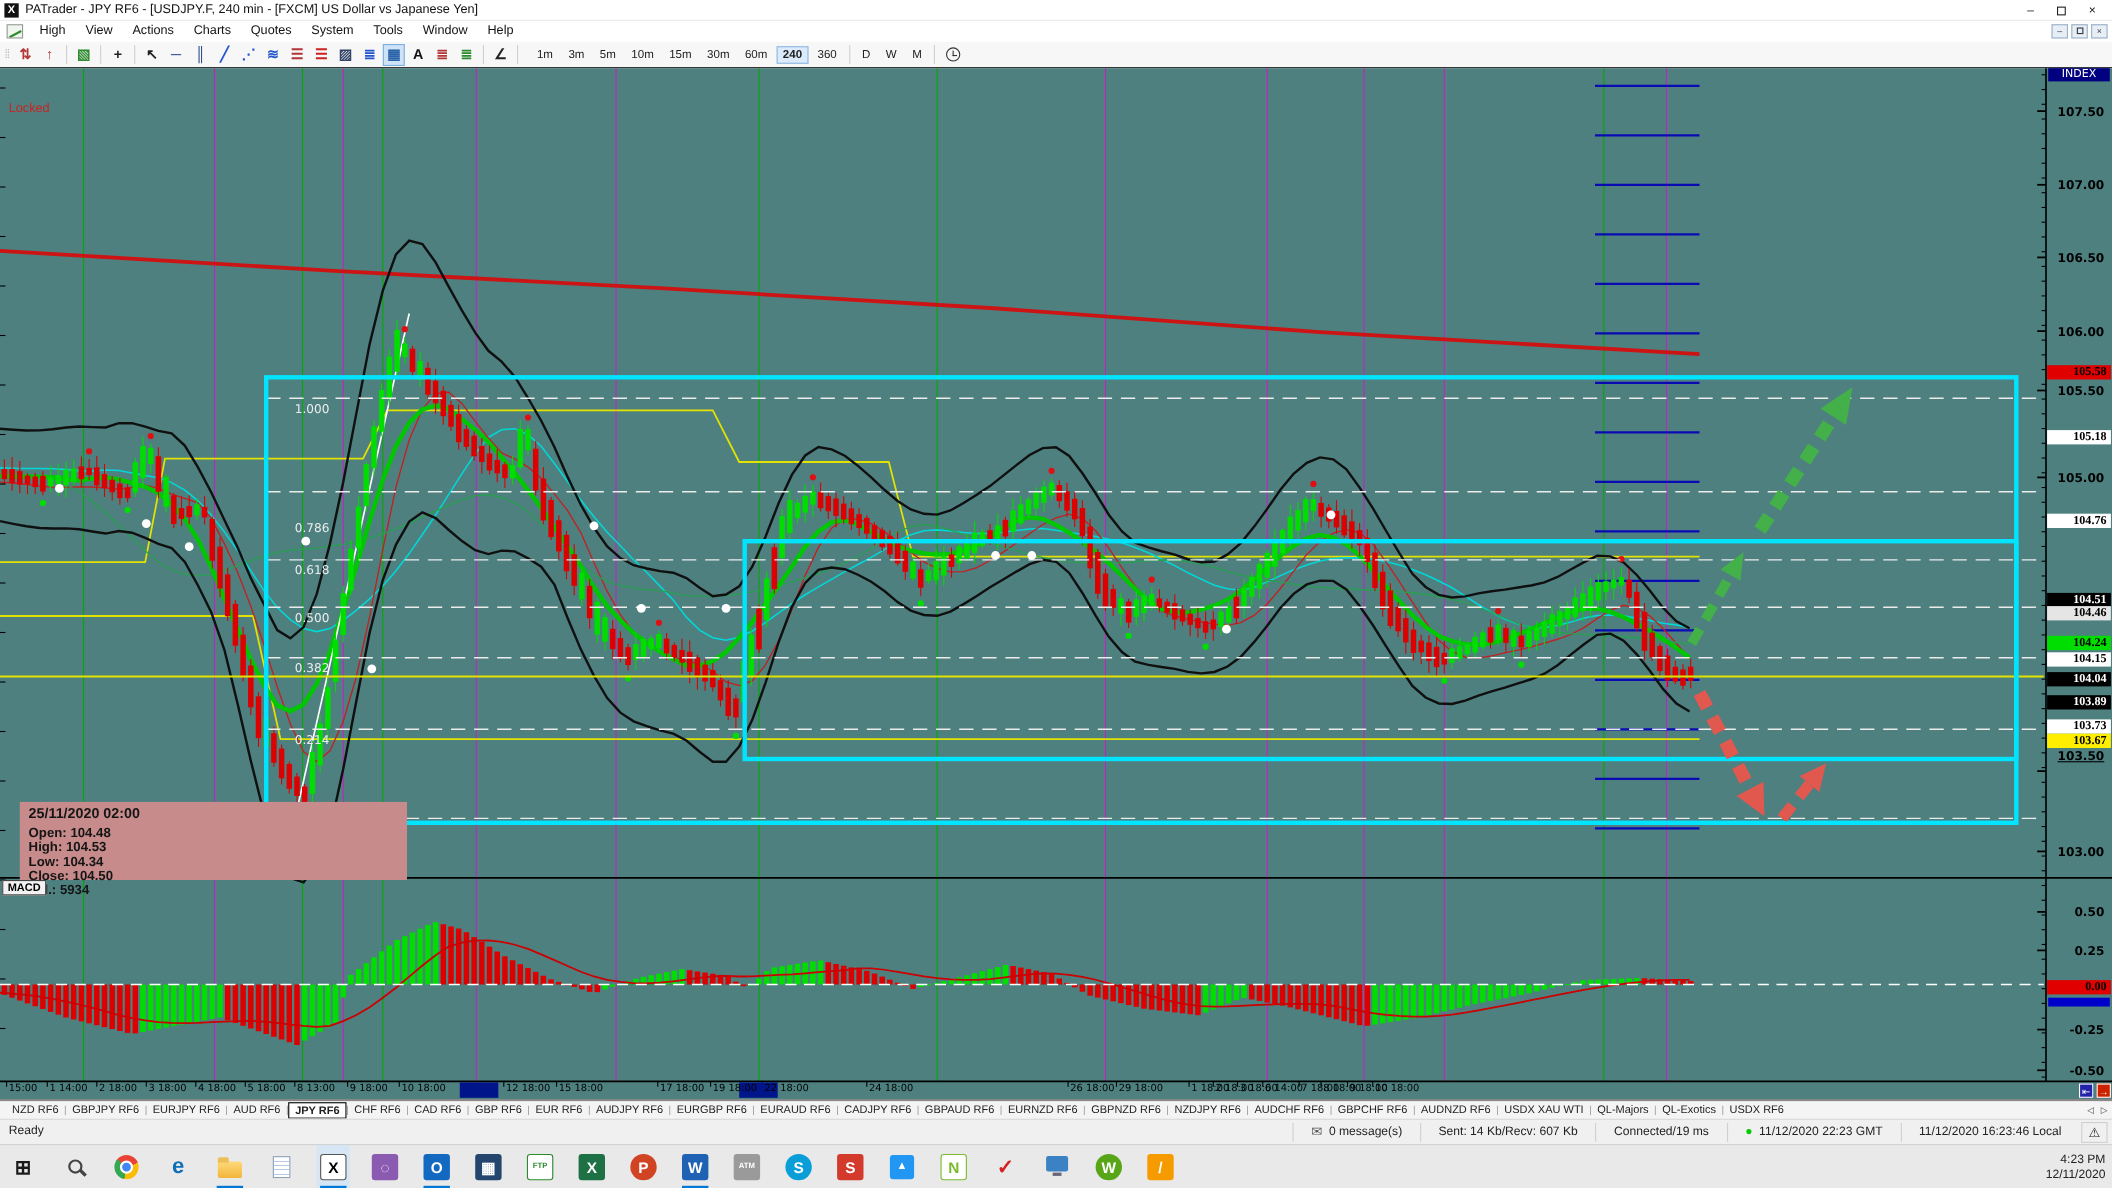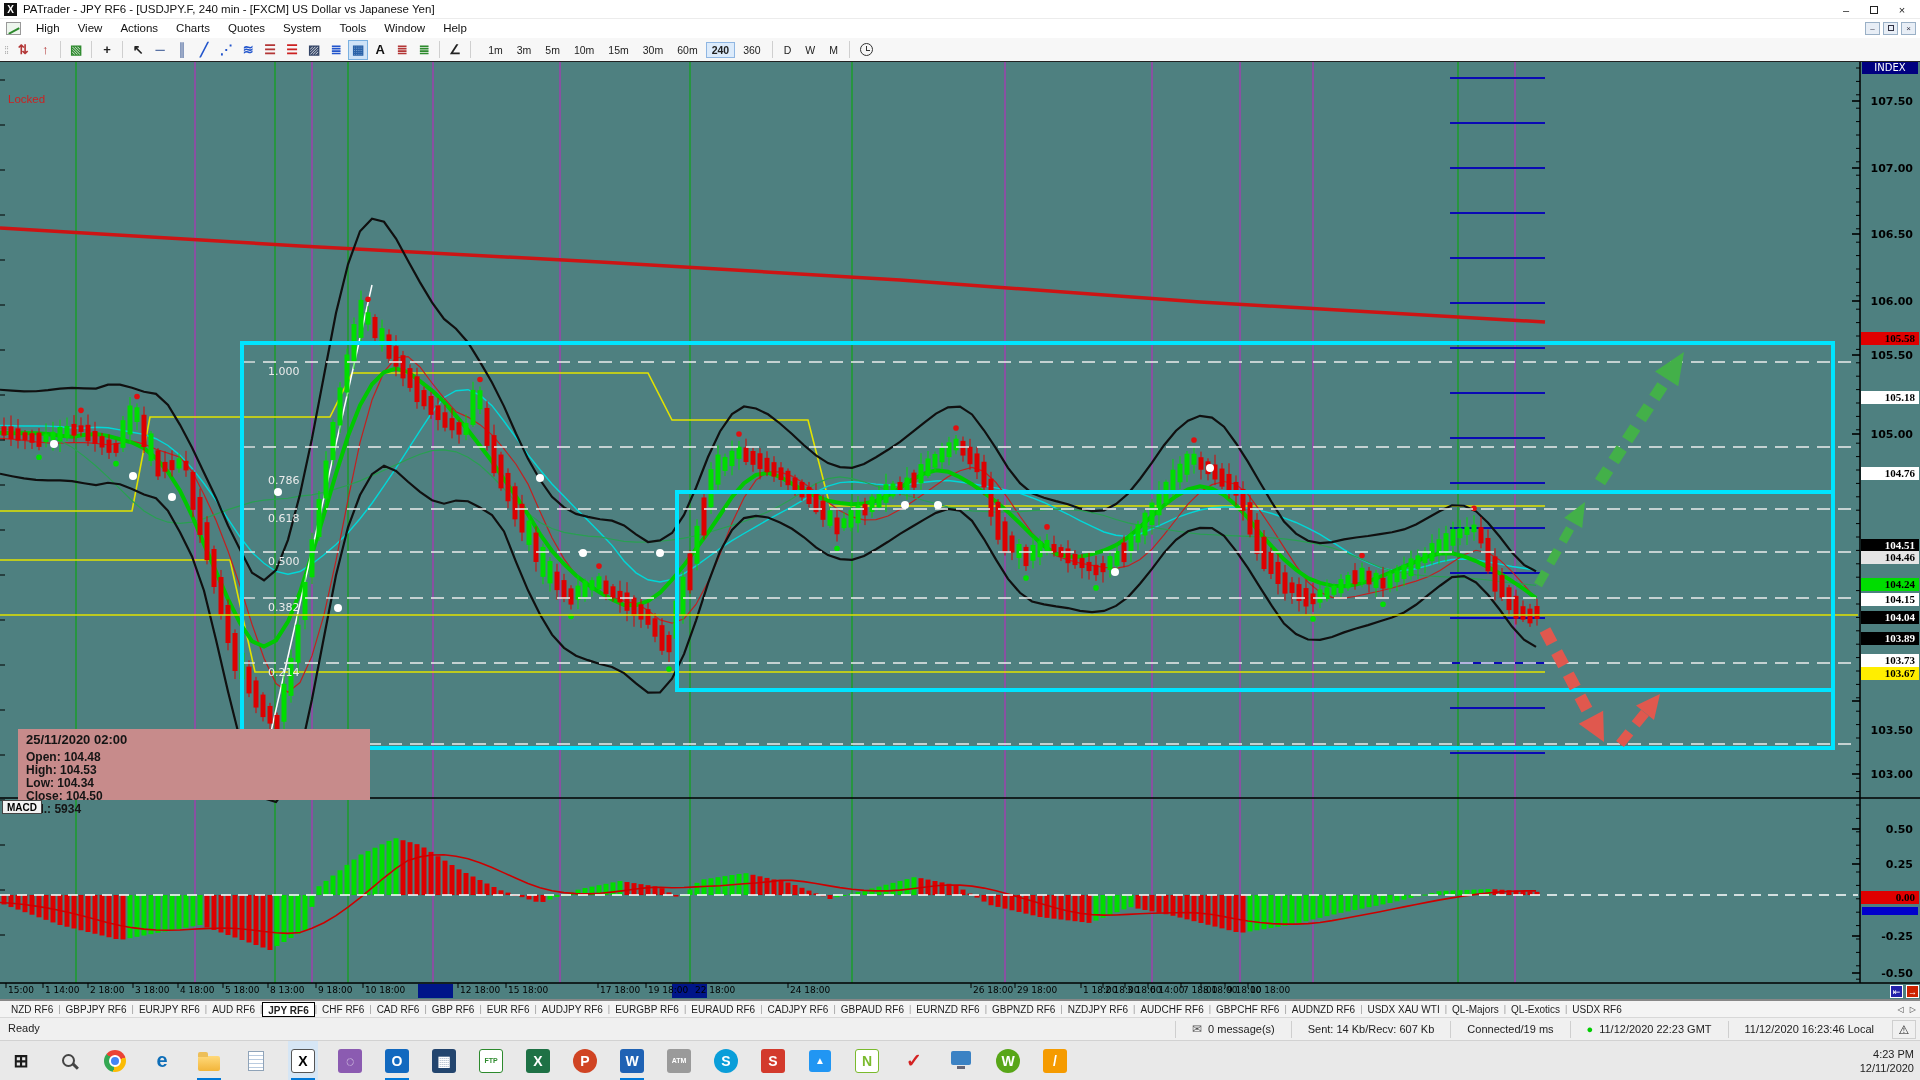--- a/index.html
+++ b/index.html
@@ -1070,21 +1070,21 @@
       </svg>
     <div class="ovl" id="locked-label">Locked</div>
     <div class="ovl" id="index-chip">INDEX</div>
     <div id="axis-labels">
         <div class="ovl ax-tick" style="top: 95px;">107.50</div>
         <div class="ovl ax-tick" style="top: 162px;">107.00</div>
         <div class="ovl ax-tick" style="top: 228px;">106.50</div>
         <div class="ovl ax-tick" style="top: 295px;">106.00</div>
         <div class="ovl ax-tick" style="top: 349px;">105.50</div>
         <div class="ovl ax-tick" style="top: 428px;">105.00</div>
-        <div class="ovl ax-tick" style="top: 724px;">103.50</div>
+        <div class="ovl ax-tick" style="top: 681px; text-decoration: underline;">103.50</div>
         <div class="ovl ax-tick" style="top: 768px;">103.00</div>
         <div class="ovl ax-chip" style="top: 332px; background: rgb(224, 0, 0); color: rgb(0, 0, 0);">105.58</div>
         <div class="ovl ax-chip" style="top: 391px; background: rgb(255, 255, 255); color: rgb(0, 0, 0);">105.18</div>
         <div class="ovl ax-chip" style="top: 467px; background: rgb(255, 255, 255); color: rgb(0, 0, 0);">104.76</div>
         <div class="ovl ax-chip" style="top: 539px; background: rgb(0, 0, 0); color: rgb(255, 255, 255);">104.51</div>
         <div class="ovl ax-chip" style="top: 551px; background: #e5e5e5; color: rgb(0, 0, 0);">104.46</div>
         <div class="ovl ax-chip" style="top: 578px; background: rgb(0, 221, 0); color: rgb(0, 0, 0);">104.24</div>
         <div class="ovl ax-chip" style="top: 593px; background: rgb(255, 255, 255); color: rgb(0, 0, 0);">104.15</div>
         <div class="ovl ax-chip" style="top: 611px; background: rgb(0, 0, 0); color: rgb(255, 255, 255);">104.04</div>
         <div class="ovl ax-chip" style="top: 632px; background: rgb(0, 0, 0); color: rgb(255, 255, 255);">103.89</div>

